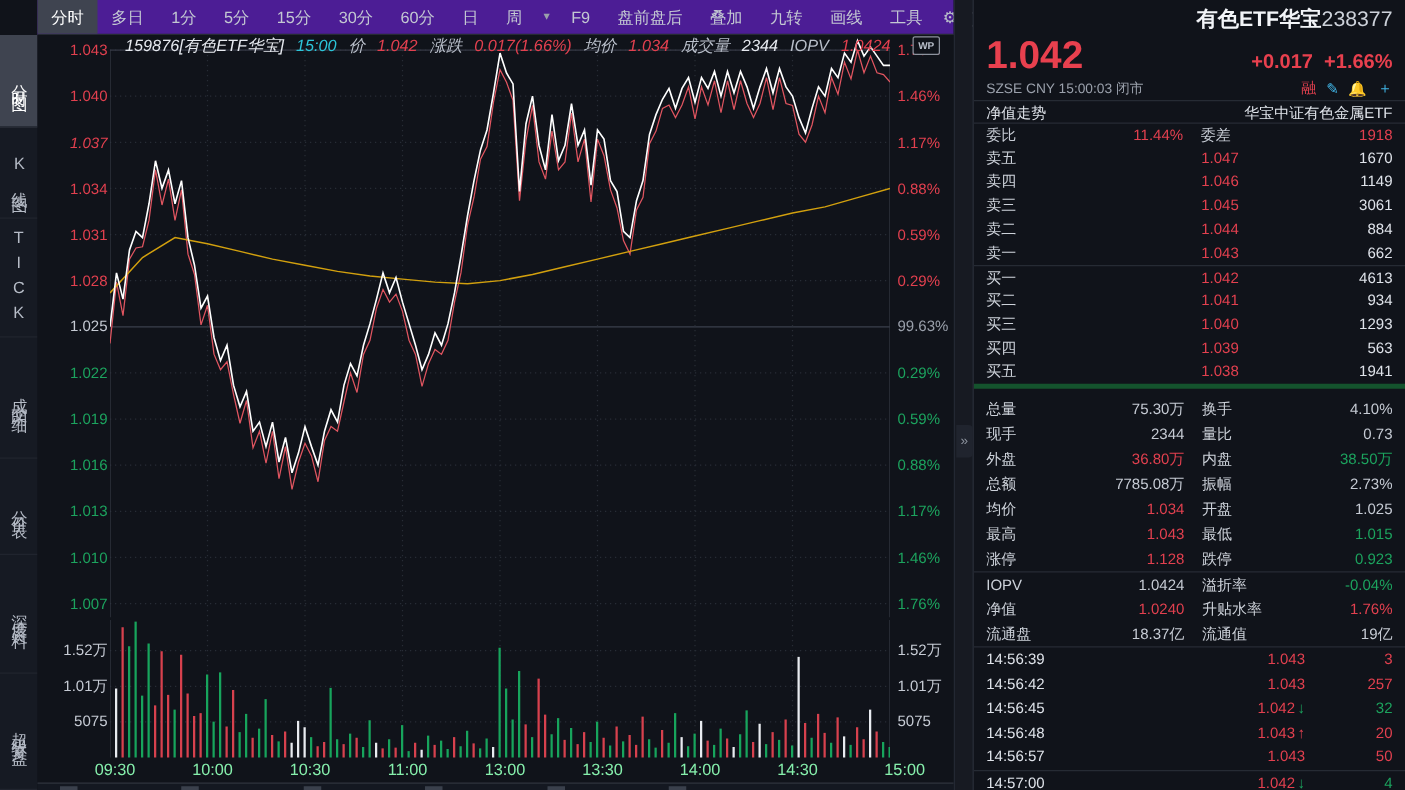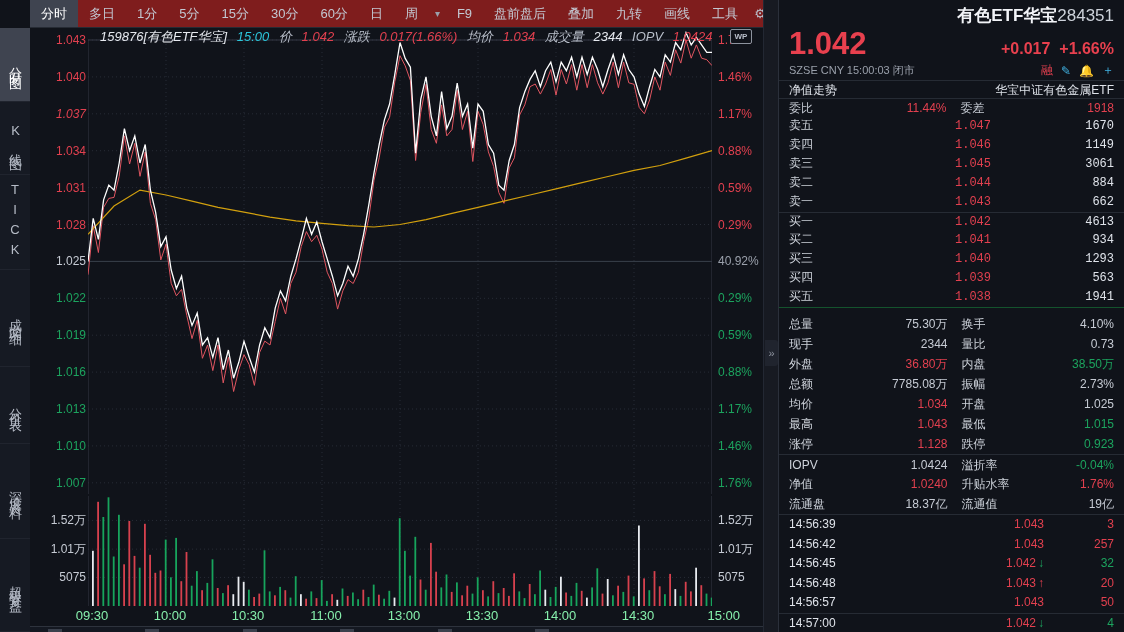--- a/index.html
+++ b/index.html
@@ -2,21 +2,21 @@
 <html><head>
 <meta charset="utf-8">
 <style>
   * { margin:0; padding:0; box-sizing:border-box; }
   html,body { background:#0c0e14; }
   body { font-family:"Liberation Sans","DejaVu Sans",sans-serif; }
   #app { position:relative; width:1124px; height:632px; background:#10131a; overflow:hidden;
          color:#c6cbd4; font-size:12px; }
 
   
-  .topbar { position:absolute; left:30px; top:0; width:733px; height:28px; background:#7f1d1d;
+  .topbar { position:absolute; left:30px; top:0; width:733px; height:28px; background:#4c1d95;
             display:flex; align-items:stretch; border-bottom:1px solid #262b34; }
   .tab { padding:0 11px; line-height:28px; font-size:13px; color:#c3c8d2; cursor:default; white-space:nowrap; }
   .tab.active { background:#3f4450; color:#ffffff; }
   .tb-caret { line-height:28px; font-size:10px; color:#9aa0ab; padding:0 6px; }
   .tb-right { margin-left:auto; display:flex; align-items:stretch; }
   .tb-icon { width:22px; line-height:28px; text-align:center; color:#b9bfca; font-size:13px; }
   .tb-circle { display:inline-block; width:15px; height:15px; line-height:14px; border:1px solid #8d939e;
                border-radius:50%; font-size:10px; text-align:center; margin-top:6px; color:#b9bfca; }
 
   
@@ -69,21 +69,21 @@
   .p-row3 { display:flex; justify-content:space-between; align-items:center; padding:0 10px; height:19px;
             font-size:11px; color:#9aa0ab; }
   .p-badges { display:flex; gap:8px; align-items:center; }
   .b-rong { color:#e2404f; font-size:12px; }
   .b-cyan { color:#41b5e6; font-size:12px; }
   .p-nav { display:flex; justify-content:space-between; padding:0 10px; height:19px; line-height:19px;
            border-top:1px solid #262b34; border-bottom:1px solid #262b34; font-size:12px; color:#dfe3ea; }
   .p-wb { display:grid; grid-template-columns:48px 1fr 58px 1fr; padding:0 10px; height:18px;
           line-height:18px; font-size:12px; }
   .p-wb .v { text-align:right; }
-  .book { border-bottom:1px solid #14532d;font-family:Liberation Mono, monospace; }
+  .book { border-bottom:4px solid #14532d; }
   .book-row { display:grid; grid-template-columns:52px 150px 1fr; padding:0 10px; height:19px;
               line-height:19px; font-size:12px; }
   .book-row .lab { color:#cdd2da; }
   .book-row .prc { text-align:right; color:#e2404f; }
   .book-row .vol { text-align:right; color:#dfe3ea; }
   .book-sep { border-top:1px solid #262b34; }
   .stats { padding-top:6px; border-bottom:1px solid #262b34; }
   .stat-row { display:grid; grid-template-columns:56px 1fr 64px 1fr; padding:0 10px; height:20px;
               line-height:20px; font-size:12px; }
   .stat-row .lab { color:#cdd2da; white-space:nowrap; }
@@ -166,21 +166,21 @@
         <div class="axis-lab al-right c-red" style="top: 42.9px;">1.46%</div>
         <div class="axis-lab al-left c-red" style="top: 79.8px; font-style: italic;">1.037</div>
         <div class="axis-lab al-right c-red" style="top: 79.8px;">1.17%</div>
         <div class="axis-lab al-left c-red" style="top: 116.7px;">1.034</div>
         <div class="axis-lab al-right c-red" style="top: 116.7px;">0.88%</div>
         <div class="axis-lab al-left c-red" style="top: 153.6px;">1.031</div>
         <div class="axis-lab al-right c-red" style="top: 153.6px;">0.59%</div>
         <div class="axis-lab al-left c-red" style="top: 190.5px;">1.028</div>
         <div class="axis-lab al-right c-red" style="top: 190.5px;">0.29%</div>
         <div class="axis-lab al-left c-wht" style="top: 227.4px;">1.025</div>
-        <div class="axis-lab al-right c-dim" style="top: 227.4px;">40.92%</div>
+        <div class="axis-lab al-right c-dim" style="top: 227.4px;">99.63%</div>
         <div class="axis-lab al-left c-grn" style="top: 264.3px;">1.022</div>
         <div class="axis-lab al-right c-grn" style="top: 264.3px;">0.29%</div>
         <div class="axis-lab al-left c-grn" style="top: 301.2px;">1.019</div>
         <div class="axis-lab al-right c-grn" style="top: 301.2px;">0.59%</div>
         <div class="axis-lab al-left c-grn" style="top: 338.1px;">1.016</div>
         <div class="axis-lab al-right c-grn" style="top: 338.1px;">0.88%</div>
         <div class="axis-lab al-left c-grn" style="top: 375px;">1.013</div>
         <div class="axis-lab al-right c-grn" style="top: 375px;">1.17%</div>
         <div class="axis-lab al-left c-grn" style="top: 411.9px;">1.010</div>
         <div class="axis-lab al-right c-grn" style="top: 411.9px;">1.46%</div>
@@ -376,21 +376,21 @@
       </svg>
     </div>
 
   <div class="gutter">
     <div class="collapse-handle">»</div>
   </div>
 
   <div class="panel">
     <div class="p-row1">
       <span class="p-name">有色ETF华宝</span>
-      <span class="p-code">284351</span>
+      <span class="p-code">238377</span>
     </div>
     <div class="p-row2">
       <span class="p-price">1.042</span>
       <span class="p-chg"><span>+0.017</span>&nbsp;&nbsp;<span>+1.66%</span></span>
     </div>
     <div class="p-row3">
       <span>SZSE  CNY  15:00:03  闭市</span>
       <span class="p-badges">
         <span class="b-rong">融</span>
         <span class="b-cyan">✎</span>

